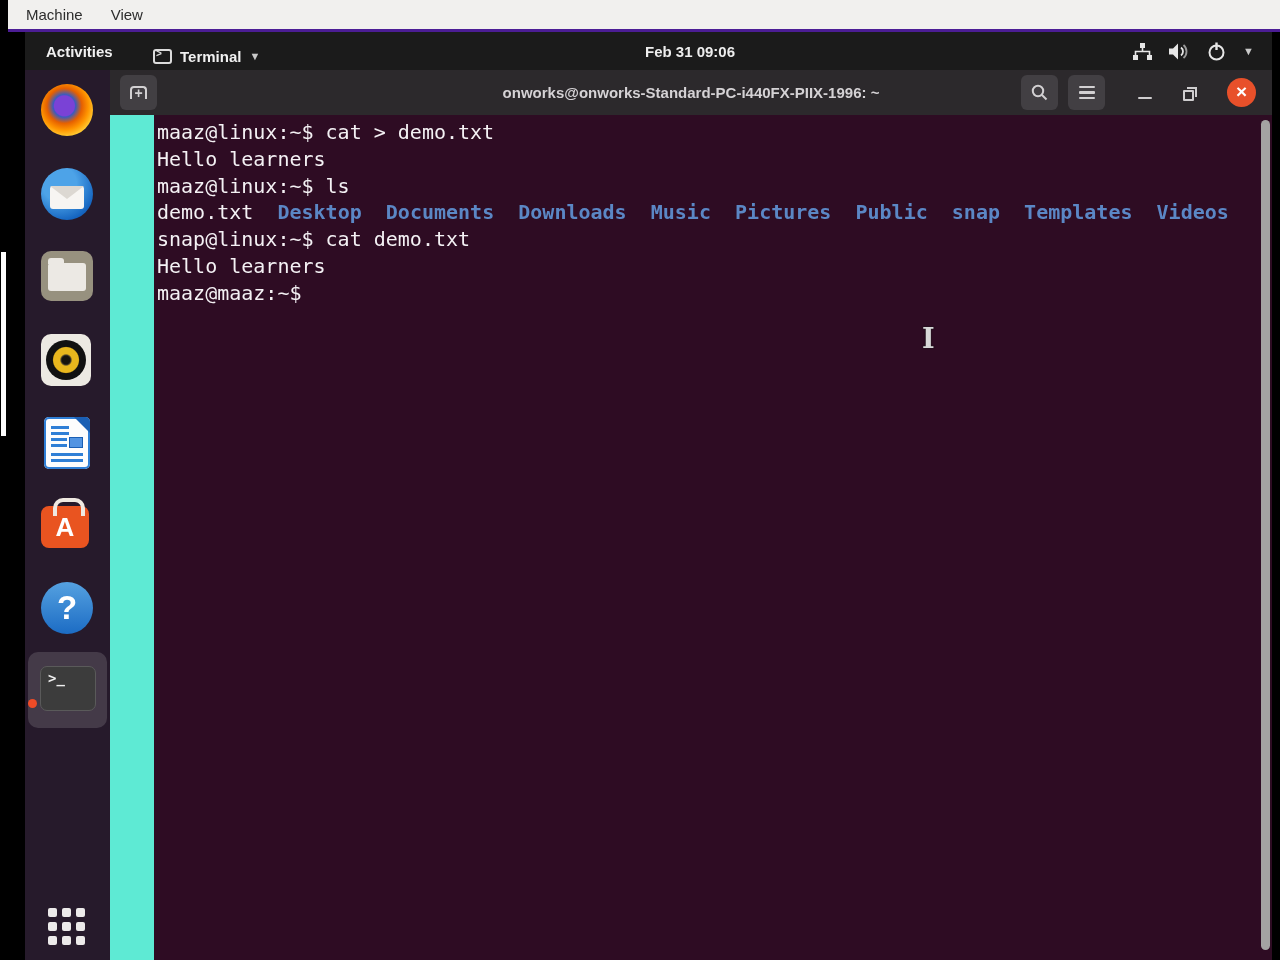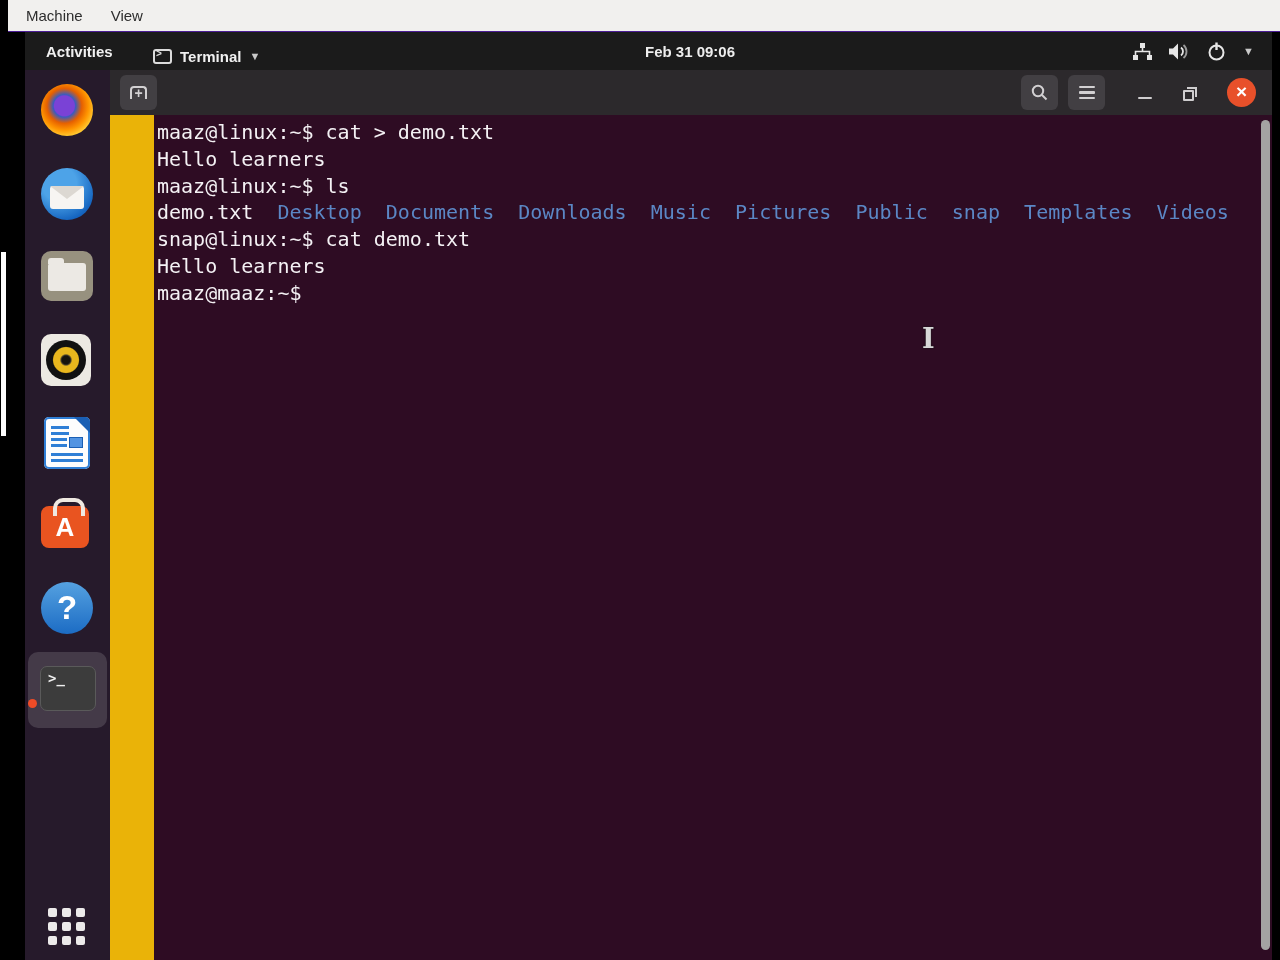--- a/index.html
+++ b/index.html
@@ -2,28 +2,28 @@
 <html><head>
 <meta charset="utf-8">
 <style>
   * { margin:0; padding:0; box-sizing:border-box; }
   html,body { width:1280px; height:960px; background:#000; overflow:hidden;
               font-family:"Liberation Sans", sans-serif; }
   #stage { position:relative; width:1280px; height:960px; background:#000; }
 
   
   #vm-menubar { position:absolute; left:8px; top:0; width:1272px; height:32px;
-    background:#f1f0ee; border-bottom:1px solid #4c1d95; display:flex; align-items:center; }
+    background:#f1f0ee; border-bottom:3px solid #4c1d95; display:flex; align-items:center; }
   .vm-menu-item { font-size:15px; color:#2d2d2d; padding:0 14px; height:100%;
     display:flex; align-items:center; cursor:default; }
   .vm-menu-item:first-child { margin-left:4px; }
 
   
   #guest { position:absolute; left:25px; top:32px; width:1247px; height:928px;
-    background:#eab308; overflow:hidden; }
+    background:#5eead4; overflow:hidden; }
 
   
   #topbar { position:absolute; left:0; top:0; width:1247px; height:38px; background:#1b1b1b; }
   #activities { position:absolute; left:15px; top:0; height:38px; display:flex; align-items:center;
     color:#f0f0f0; font-size:15px; font-weight:bold; padding:0 6px; }
   #focused-app { position:absolute; left:128px; top:0; height:48px; display:flex;
     align-items:center; gap:8px; color:#f0f0f0; }
   .mini-term-icon { width:19px; height:15px; border:2px solid #dcdcdc; border-radius:3px;
     position:relative; }
   .mini-term-icon::before { content:">"; position:absolute; left:1px; top:-3px;
@@ -120,21 +120,21 @@
     height:8px; border-top:2px solid #cfcdcf; border-right:2px solid #cfcdcf; }
   #close-button { margin-left:28px; margin-right:16px; width:29px; height:29px; border-radius:50%;
     background:#e8502a; display:flex; align-items:center; justify-content:center; }
   .close-glyph { color:#fff; font-size:19px; font-weight:bold; line-height:1; margin-top:-2px; }
 
   #terminal-body { position:absolute; left:0; top:45px; width:100%; height:845px;
     background:#2e0c23; padding:4px 0 0 3px;
     font-family:"DejaVu Sans Mono", monospace; font-size:20px; line-height:26.8px;margin-left:44px; }
   .term-line { white-space:pre; }
   .seg-fg { color:#f4f1f4; }
-  .seg-dir { color:#5b87c5; font-weight:normal; }
+  .seg-dir { color:#5b87c5; font-weight:bold; }
   #terminal-scrollbar { position:absolute; right:2px; top:50px; width:9px; height:830px;
     background:#a4a3a2; border-radius:5px; }
 
   
   #white-sliver { position:absolute; left:1px; top:252px; width:5px; height:184px; background:#fdfdfd; }
   #mouse-cursor { position:absolute; left:922px; top:323px; width:22px; height:30px;
     font-family:"DejaVu Serif", serif; font-size:27px; font-weight:bold; color:#d8d8d8;
     text-shadow:0 0 2px #1a1a1a, 0 0 1px #1a1a1a; pointer-events:none; }
 </style>
 </head>
@@ -242,20 +242,21 @@
             <span></span>
         </div>
       </div>
     </div>
 
     <div id="terminal-window">
       <div id="terminal-header">
         <div class="hdr-btn" id="new-tab-button">
           <div class="newtab-glyph"></div>
         </div>
+        <div id="terminal-title">onworks@onworks-Standard-PC-i440FX-PIIX-1996: ~</div>
         <div id="header-right">
           <div class="hdr-btn">
             <svg width="17" height="17" viewBox="0 0 17 17">
               <circle cx="7" cy="7" r="5.2" stroke="#d2d0d2" stroke-width="2" fill="none"></circle>
               <line x1="11" y1="11" x2="15.5" y2="15.5" stroke="#d2d0d2" stroke-width="2"></line>
             </svg>
           </div>
           <div class="hdr-btn" id="menu-button">
             <div class="menu-glyph"></div>
           </div>

